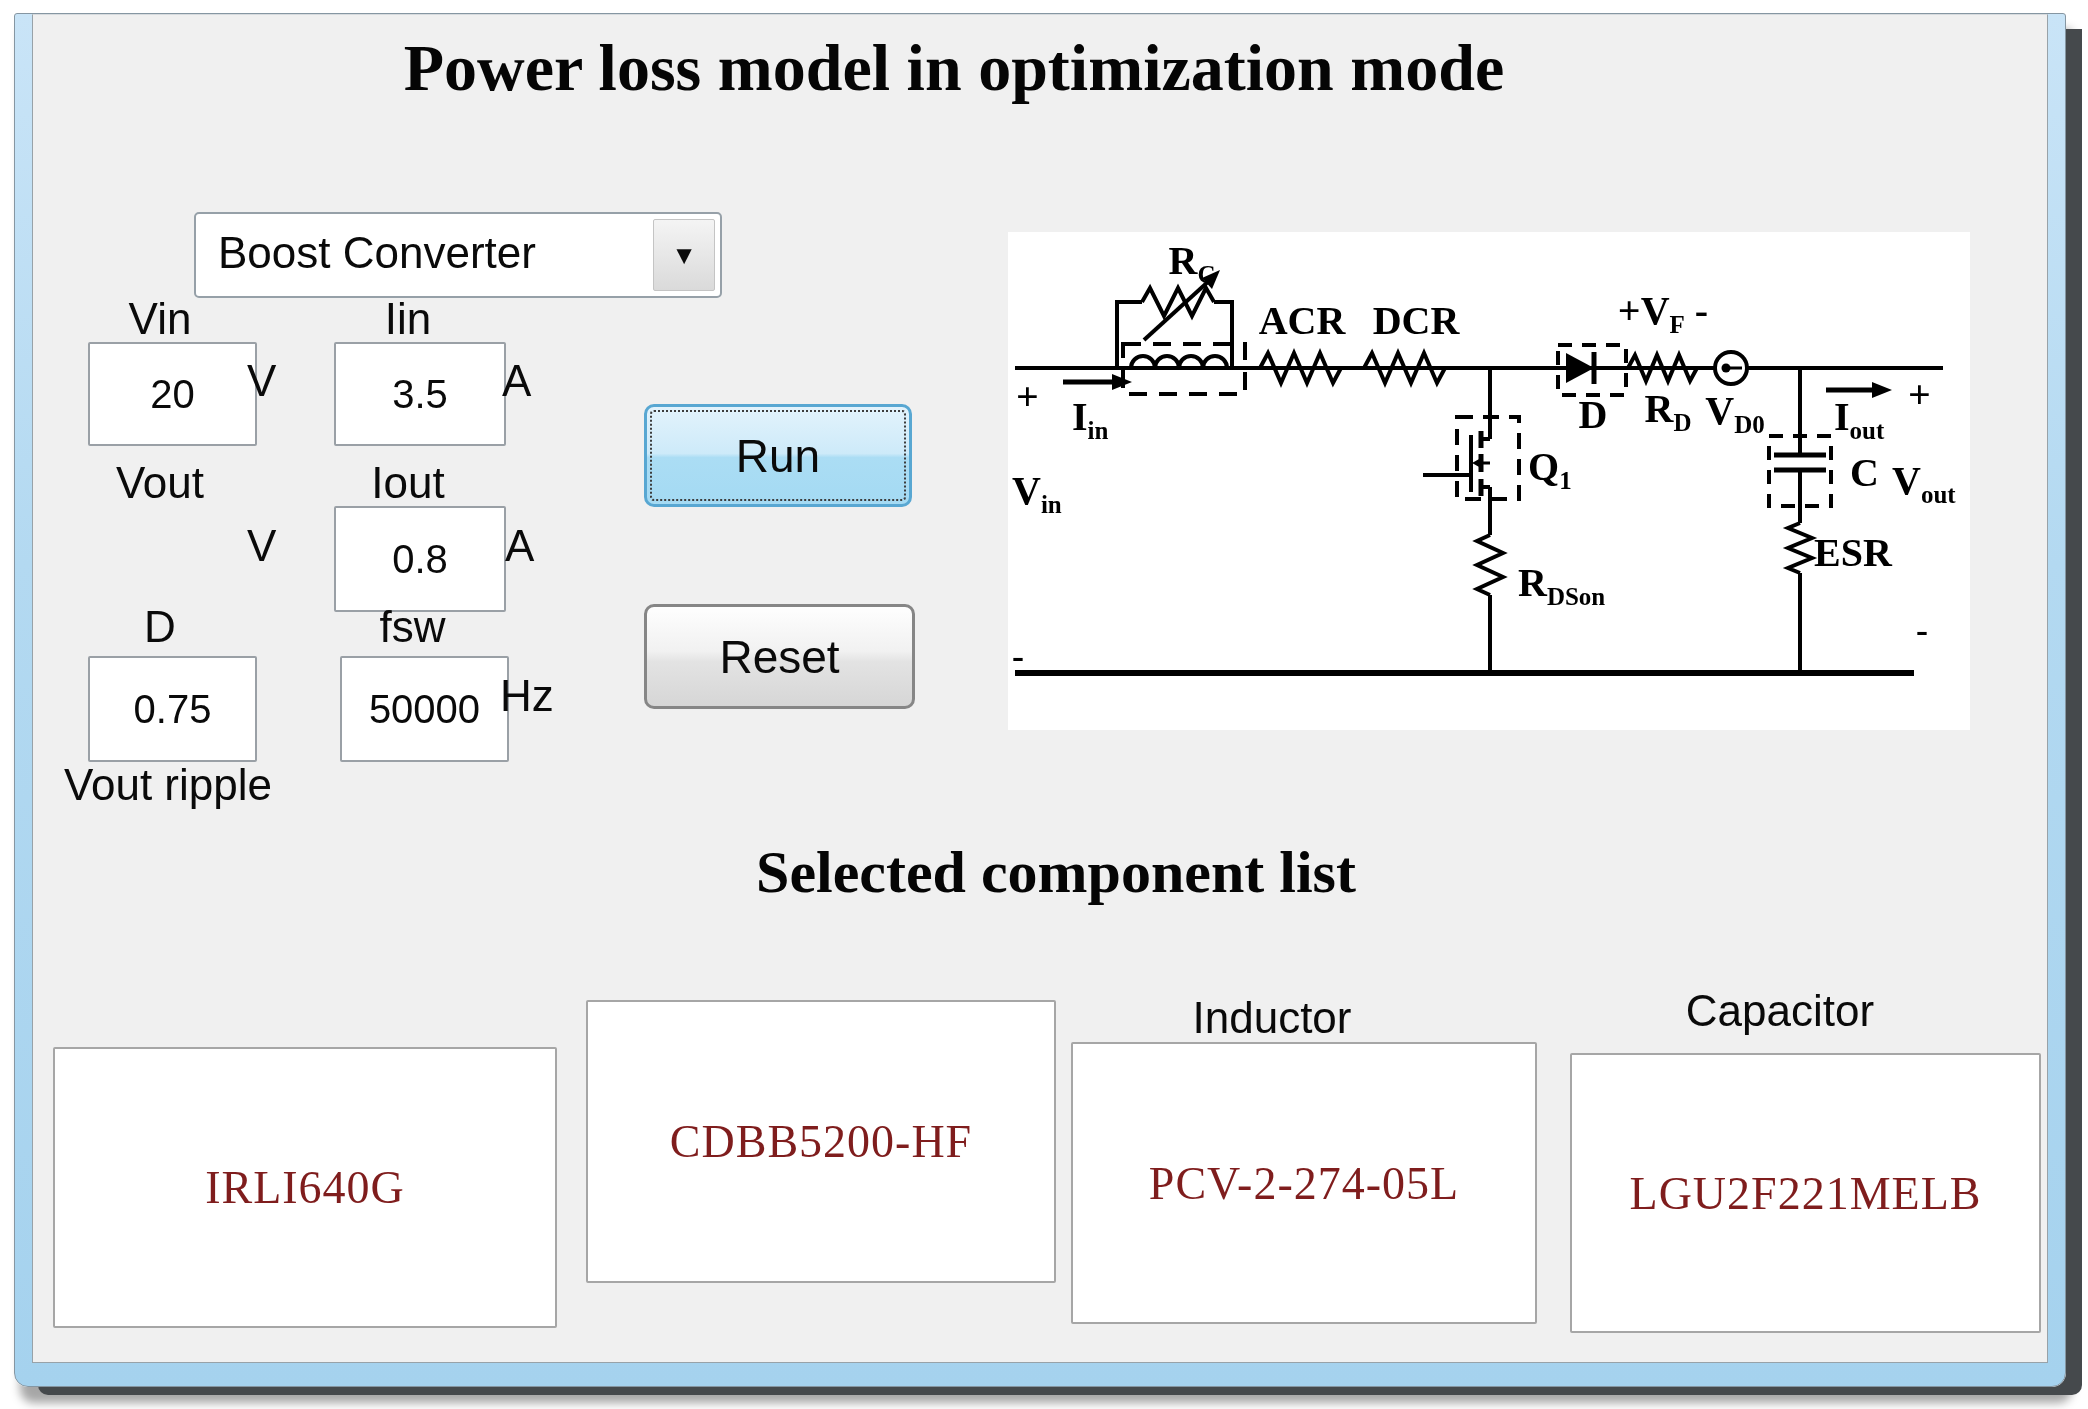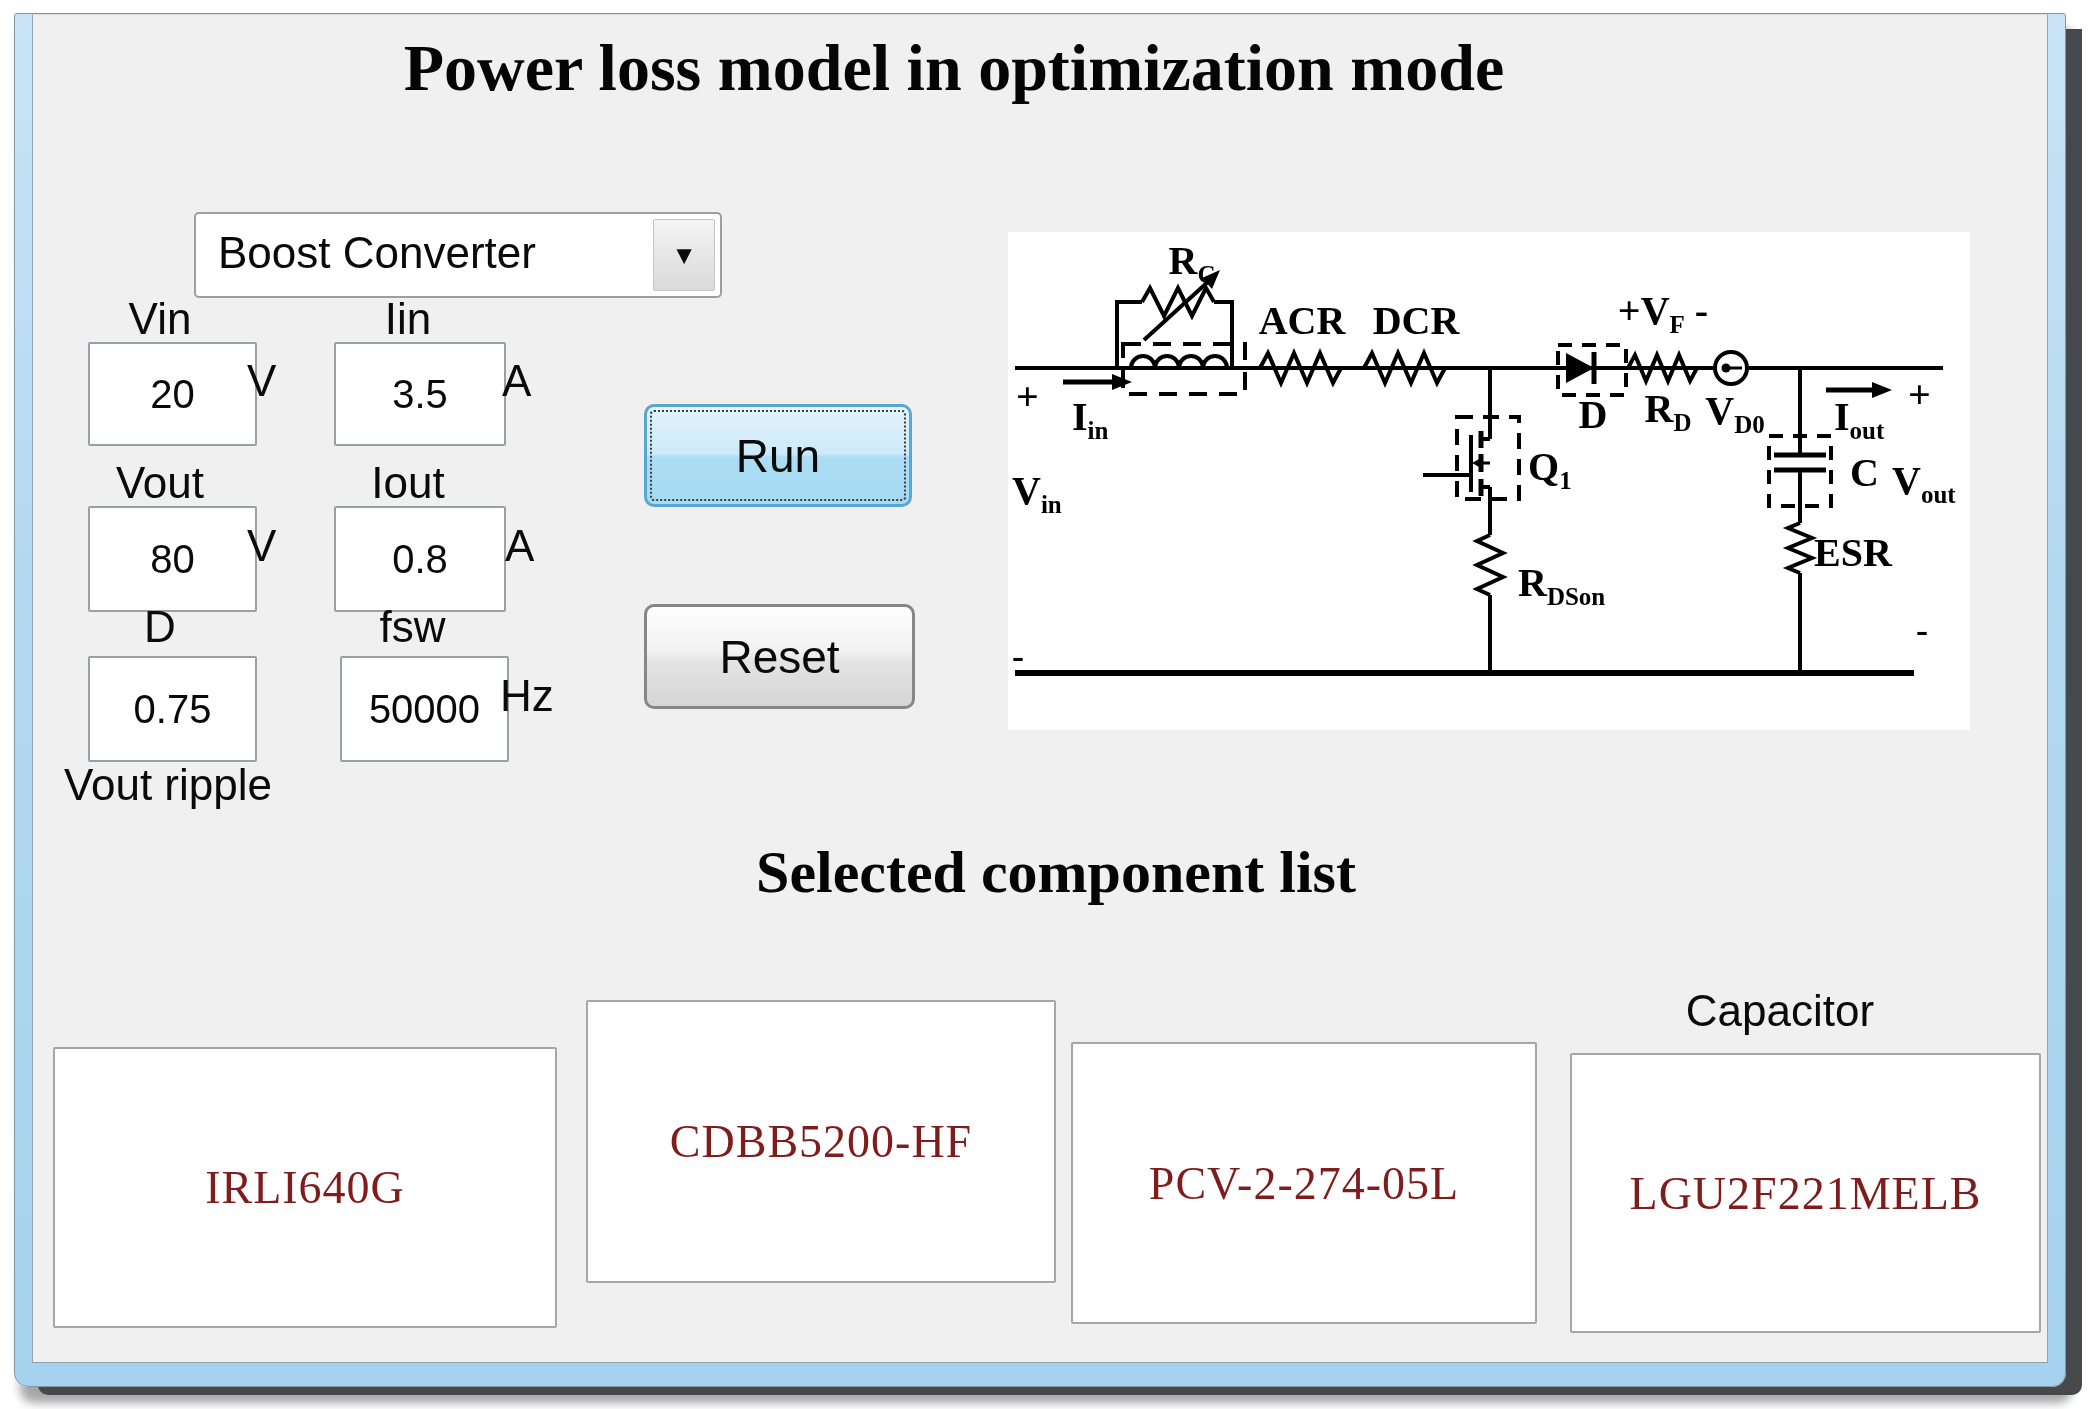--- a/index.html
+++ b/index.html
@@ -79,21 +79,20 @@
 
     <div class="fld-label" style="left:85px;top:294px;width:150px;">Vin</div>
     <div class="fld-label" style="left:333px;top:294px;width:150px;">Iin</div>
     <input class="fld-input" style="left: 88px; top: 342px; width: 143px; height: 78px;" value="20">
     <div class="fld-unit" style="left:247px;top:342px;line-height:78px;">V</div>
     <input class="fld-input" style="left: 334px; top: 342px; width: 146px; height: 78px;" value="3.5">
     <div class="fld-unit" style="left:502px;top:342px;line-height:78px;">A</div>
 
     <div class="fld-label" style="left:85px;top:458px;width:150px;">Vout</div>
     <div class="fld-label" style="left:333px;top:458px;width:150px;">Iout</div>
-    <input class="fld-input" style="left: 88px; top: 506px; width: 143px; height: 80px;" value="80">
     <div class="fld-unit" style="left:247px;top:506px;line-height:80px;">V</div>
     <input class="fld-input" style="left: 334px; top: 506px; width: 146px; height: 80px;" value="0.8">
     <div class="fld-unit" style="left:505px;top:506px;line-height:80px;">A</div>
 
     <div class="fld-label" style="left:85px;top:602px;width:150px;">D</div>
     <div class="fld-label" style="left:340px;top:602px;width:145px;">fsw</div>
     <input class="fld-input" style="left: 88px; top: 656px; width: 143px; height: 80px;" value="0.75">
     <input class="fld-input" style="left: 340px; top: 656px; width: 143px; height: 80px;" value="50000">
     <div class="fld-unit" style="left:500px;top:656px;line-height:80px;">Hz</div>
 
@@ -190,20 +189,21 @@
         </g>
         <text class="ckt-label" x="826" y="198"><tspan>I</tspan><tspan class="sub" dy="9">out</tspan></text>
         <text class="ckt-label" x="900" y="176">+</text>
         <text class="ckt-label ckt-small" x="908" y="410">-</text>
       </svg>
     </div>
 
     <div class="section-title">Selected component list</div>
 
     <div class="comp-label" style="left:628px;top:993px;">Diode</div>
+    <div class="comp-label" style="left:1112px;top:993px;">Inductor</div>
     <div class="comp-label" style="left:1620px;top:986px;">Capacitor</div>
 
     <div class="comp-box" style="left:53px;top:1047px;width:500px;height:277px;">
       <span>IRLI640G</span>
     </div>
     <div class="comp-box" style="left:586px;top:1000px;width:466px;height:279px;">
       <span>CDBB5200-HF</span>
     </div>
     <div class="comp-box" style="left:1071px;top:1042px;width:462px;height:278px;">
       <span>PCV-2-274-05L</span>

